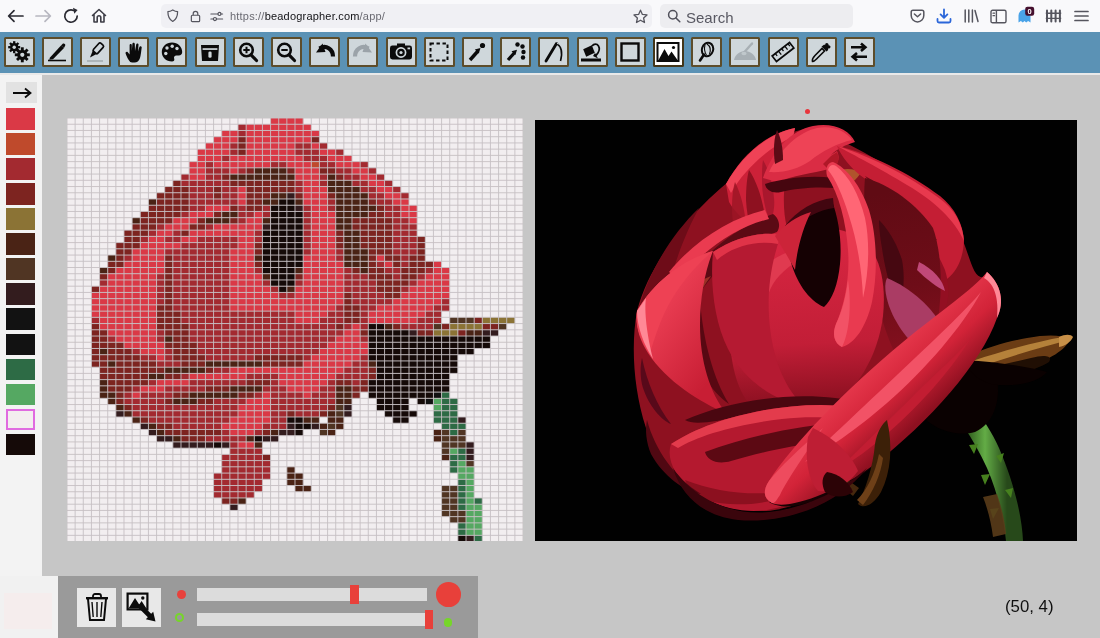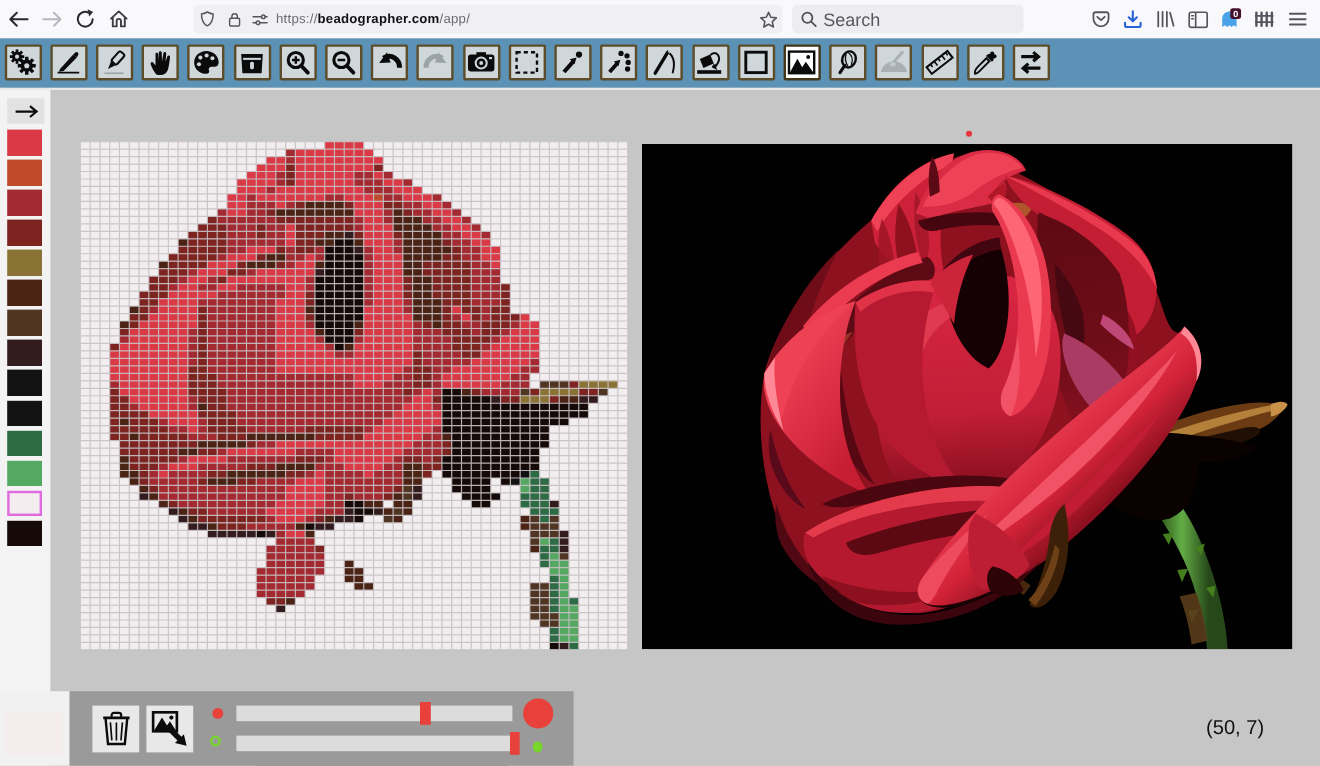--- a/index.html
+++ b/index.html
@@ -1,20 +1,20 @@
 <!DOCTYPE html>
 <html><head><meta charset="utf-8">
 <style>
 *{margin:0;padding:0;box-sizing:border-box}
 html,body{width:1100px;height:638px;overflow:hidden;font-family:"Liberation Sans",sans-serif;background:#c6c6c6}
 #chrome{position:absolute;left:0;top:0;width:1100px;height:32px;background:#f9f9fb}
 .ci{position:absolute;top:0;height:32px;display:flex;align-items:center;justify-content:center}
 #urlbar{position:absolute;left:161px;top:4px;width:491px;height:24px;background:#f0f0f4;border-radius:5px}
 #urltext{position:absolute;left:230px;top:9.8px;font-size:11px;letter-spacing:0.2px;color:#6a6a72;white-space:pre}
-#urltext b{color:#121216;font-weight:700}
+#urltext b{color:#121216;font-weight:400}
 #searchbar{position:absolute;left:660px;top:4px;width:193px;height:24px;background:#ededf0;border-radius:5px}
 #searchtext{position:absolute;left:686px;top:8.8px;font-size:15px;color:#585862}
 #toolbar{position:absolute;left:0;top:32px;width:1100px;height:41.2px;background:#5b92b5}
 #tbstrip{position:absolute;left:0;top:73.2px;width:1100px;height:1.4px;background:#e9e9e9}
 .tb{position:absolute;top:4.6px;width:31px;height:30.4px;background:#cfd7db;border:2.4px solid #5d4d2b;border-radius:1.5px;display:flex;align-items:center;justify-content:center}
 .tb.sel{background:#fff;border-color:#433619}
 #canvasarea{position:absolute;left:42px;top:74.6px;width:1058px;height:563.4px;background:#c6c6c6}
 #sidebar{position:absolute;left:0;top:74.6px;width:42px;height:563.4px;background:#f3f3f3}
 .sw{position:absolute;left:5.9px;width:29.2px;height:21.4px}
 #arrowbtn{position:absolute;left:5.9px;top:82.1px;width:31.6px;height:21.3px;background:#e2e2e2;display:flex;align-items:center;justify-content:center}
@@ -1159,13 +1159,13 @@
 <path d="M310,358 l14,10 -6,8 C312,372 308,364 310,358 Z" fill="#46280e"></path>
 
 <path d="M112,300 C120,330 140,358 166,374 C150,372 128,356 116,334 C111,322 110,310 112,300 Z" fill="#500812"></path>
 <path d="M138,348 C158,378 196,396 234,392 C272,388 310,368 332,348 C302,386 250,404 203,400 C170,396 147,378 138,348 Z" fill="#3a050c"></path>
 
 <path d="M278,308 C299,318 316,334 323,351 C313,365 297,373 283,371 C272,359 270,335 273,317 Z" fill="#be1e34"></path>
 
 <path d="M292,352 C304,354 314,362 318,372 C310,378 298,378 290,372 C286,364 287,356 292,352 Z" fill="#2c0306"></path>
 </svg></div>
 <div id="reddot"></div>
-<div id="coords">(50, 7)</div>
+<div id="coords">(50, 4)</div>
 
 </body></html>

